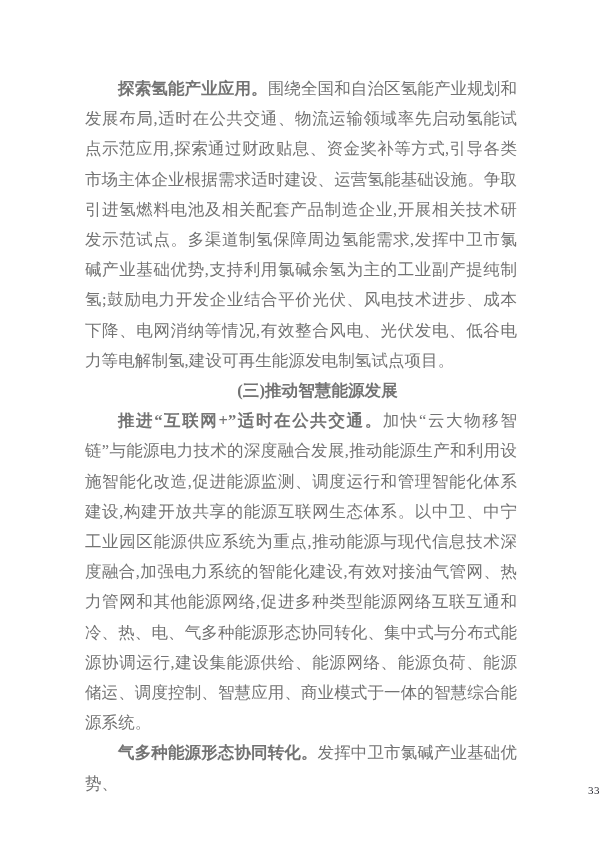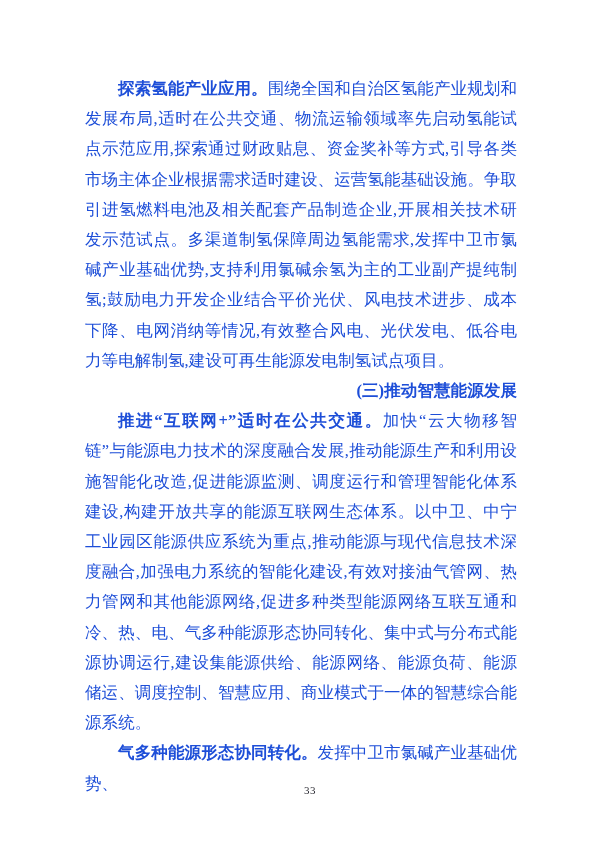--- a/index.html
+++ b/index.html
@@ -26,35 +26,35 @@
   }
   .para {
     margin: 0;
     font-size: 16.5px;
     line-height: 30.2px;
     text-align: justify;
     text-justify: inter-character;
     text-indent: 33px;
     letter-spacing: 0.1px;
     word-break: break-all;
-    color: #1d4ed8;
+    color: #737373;
   }
   .para.heading {
     font-weight: bold;
-    text-align: right;
+    text-align: center;
   }
   .seg.bold {
     font-weight: bold;
   }
   .page-number {
     position: absolute;
     left: 0;
     right: 0;
     top: 784px;
-    text-align: center;
+    text-align: right;
     font-size: 11px;
     letter-spacing: 0.5px;
     color: #2b2b33;
     font-family: "Liberation Serif", "DejaVu Serif", serif;
     padding-left: 20px;
   }
 </style>
 </head>
 <body>
 

